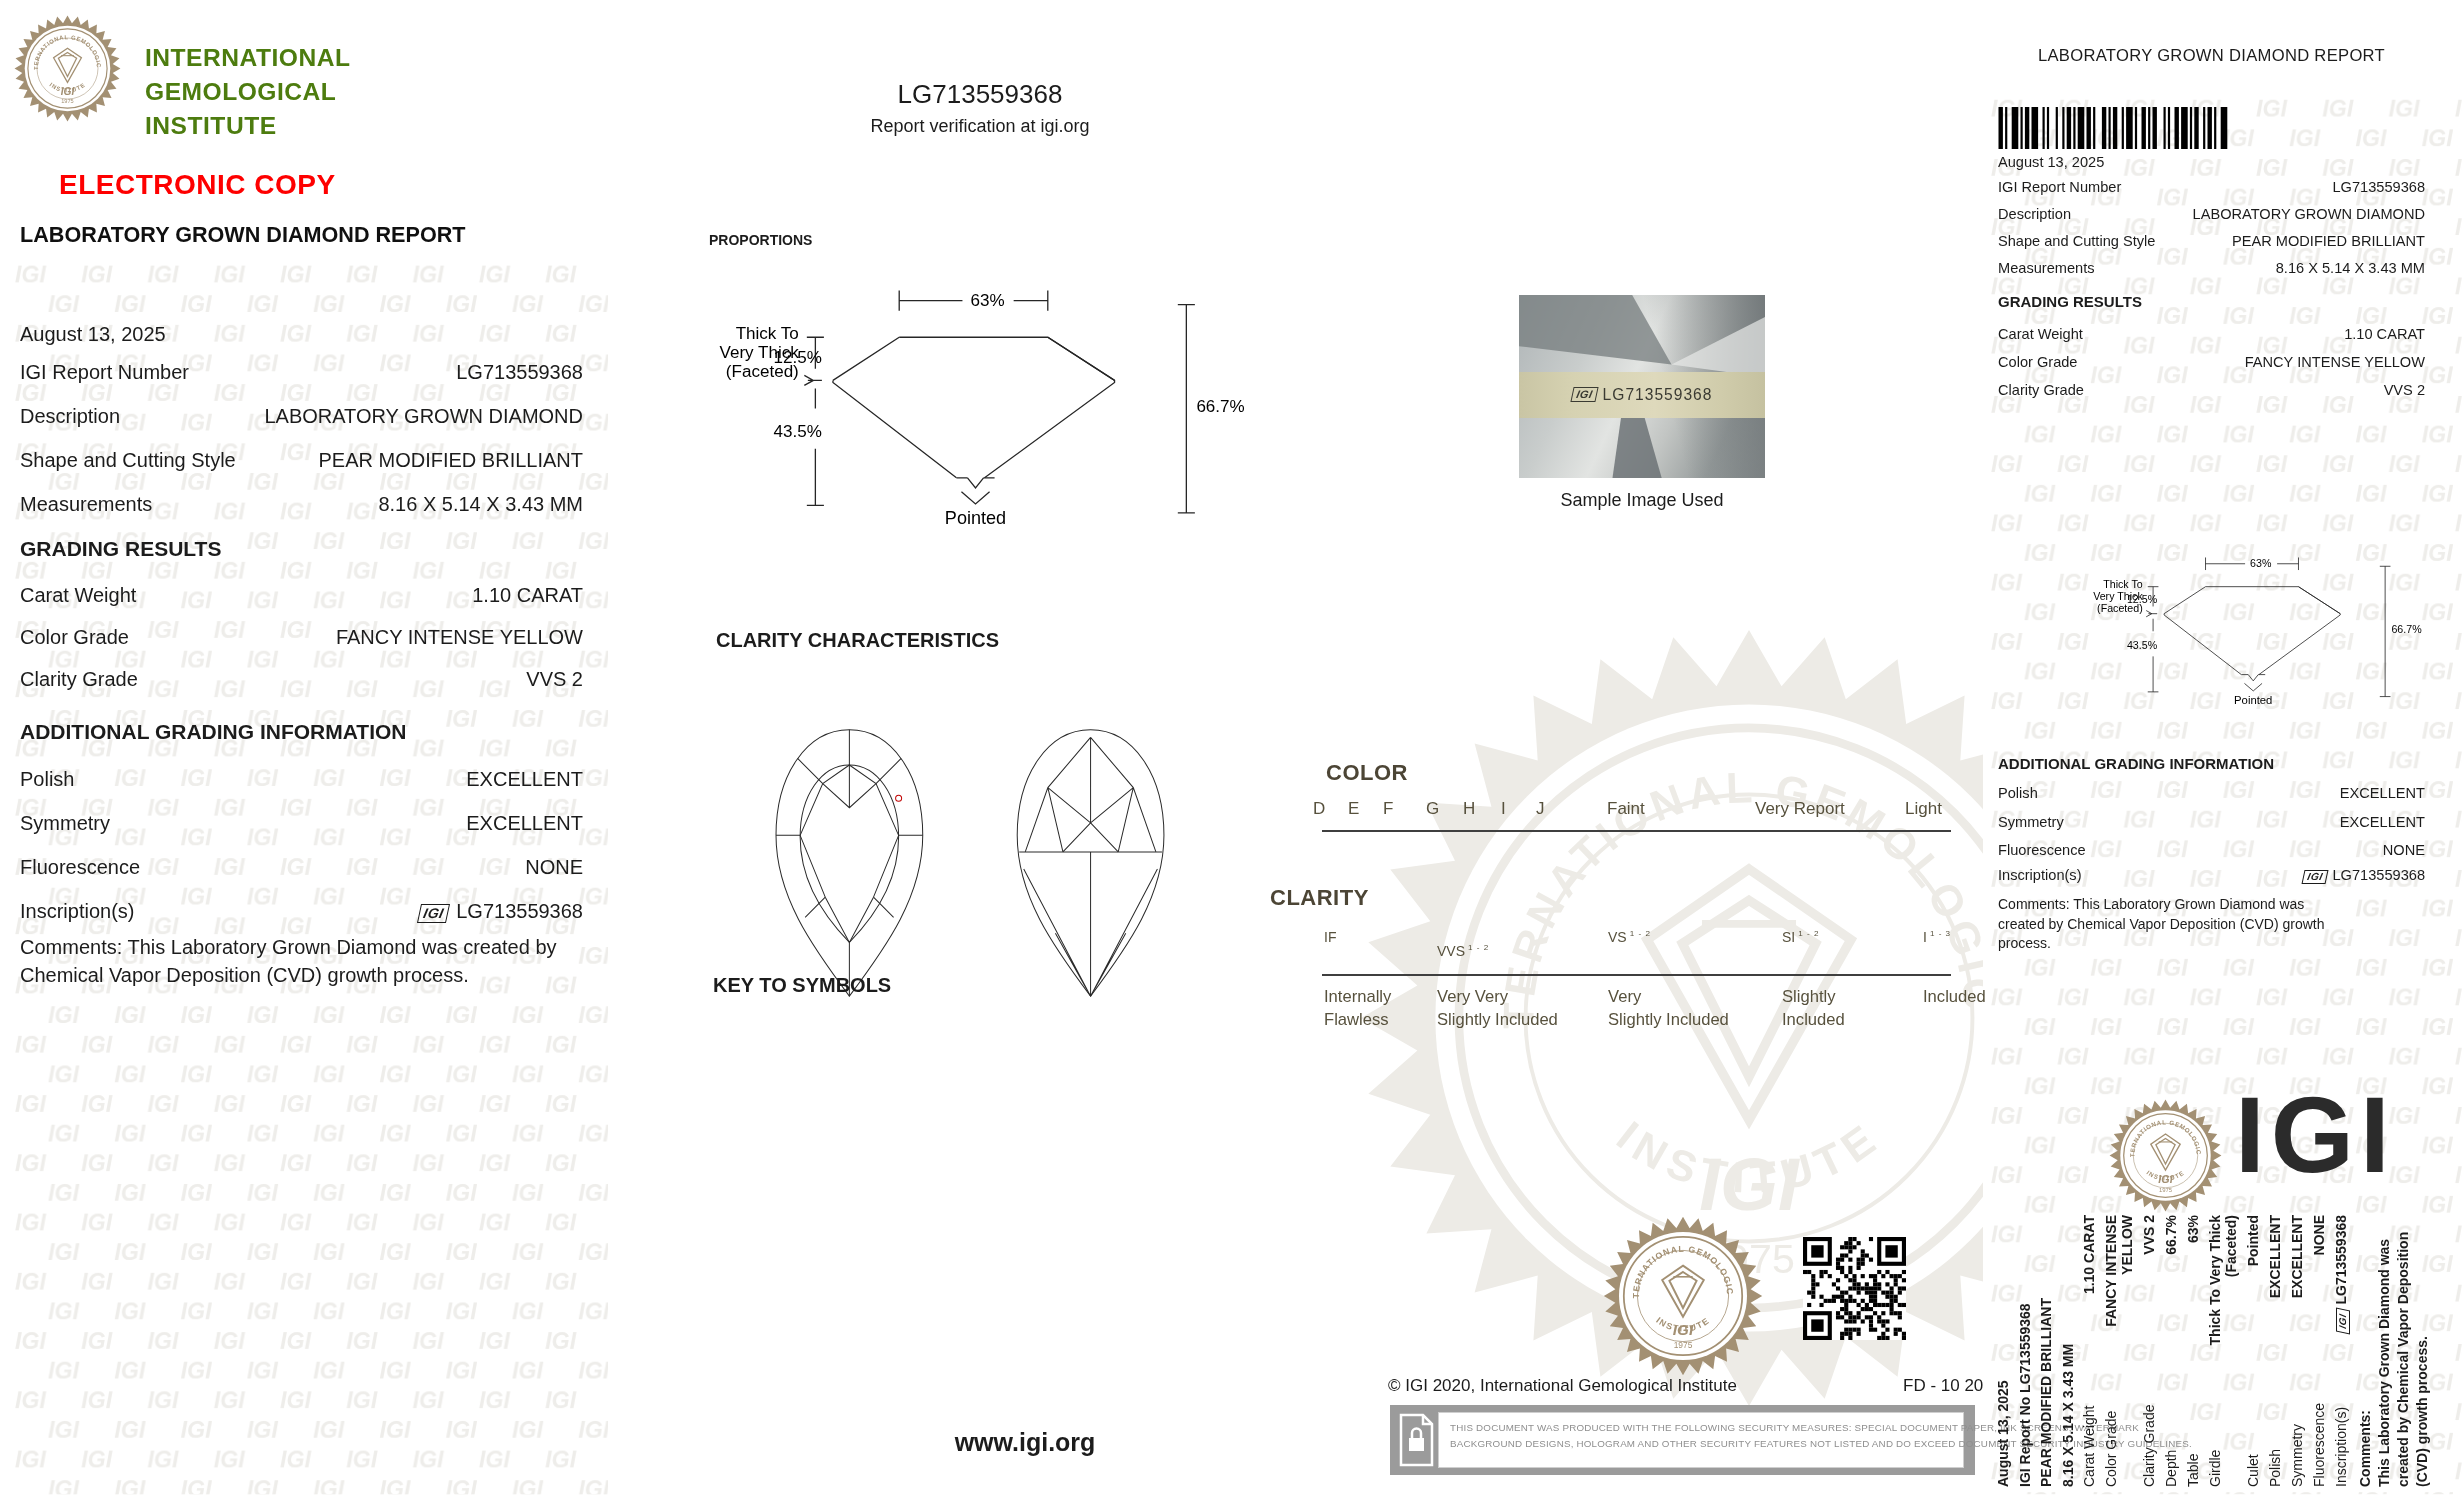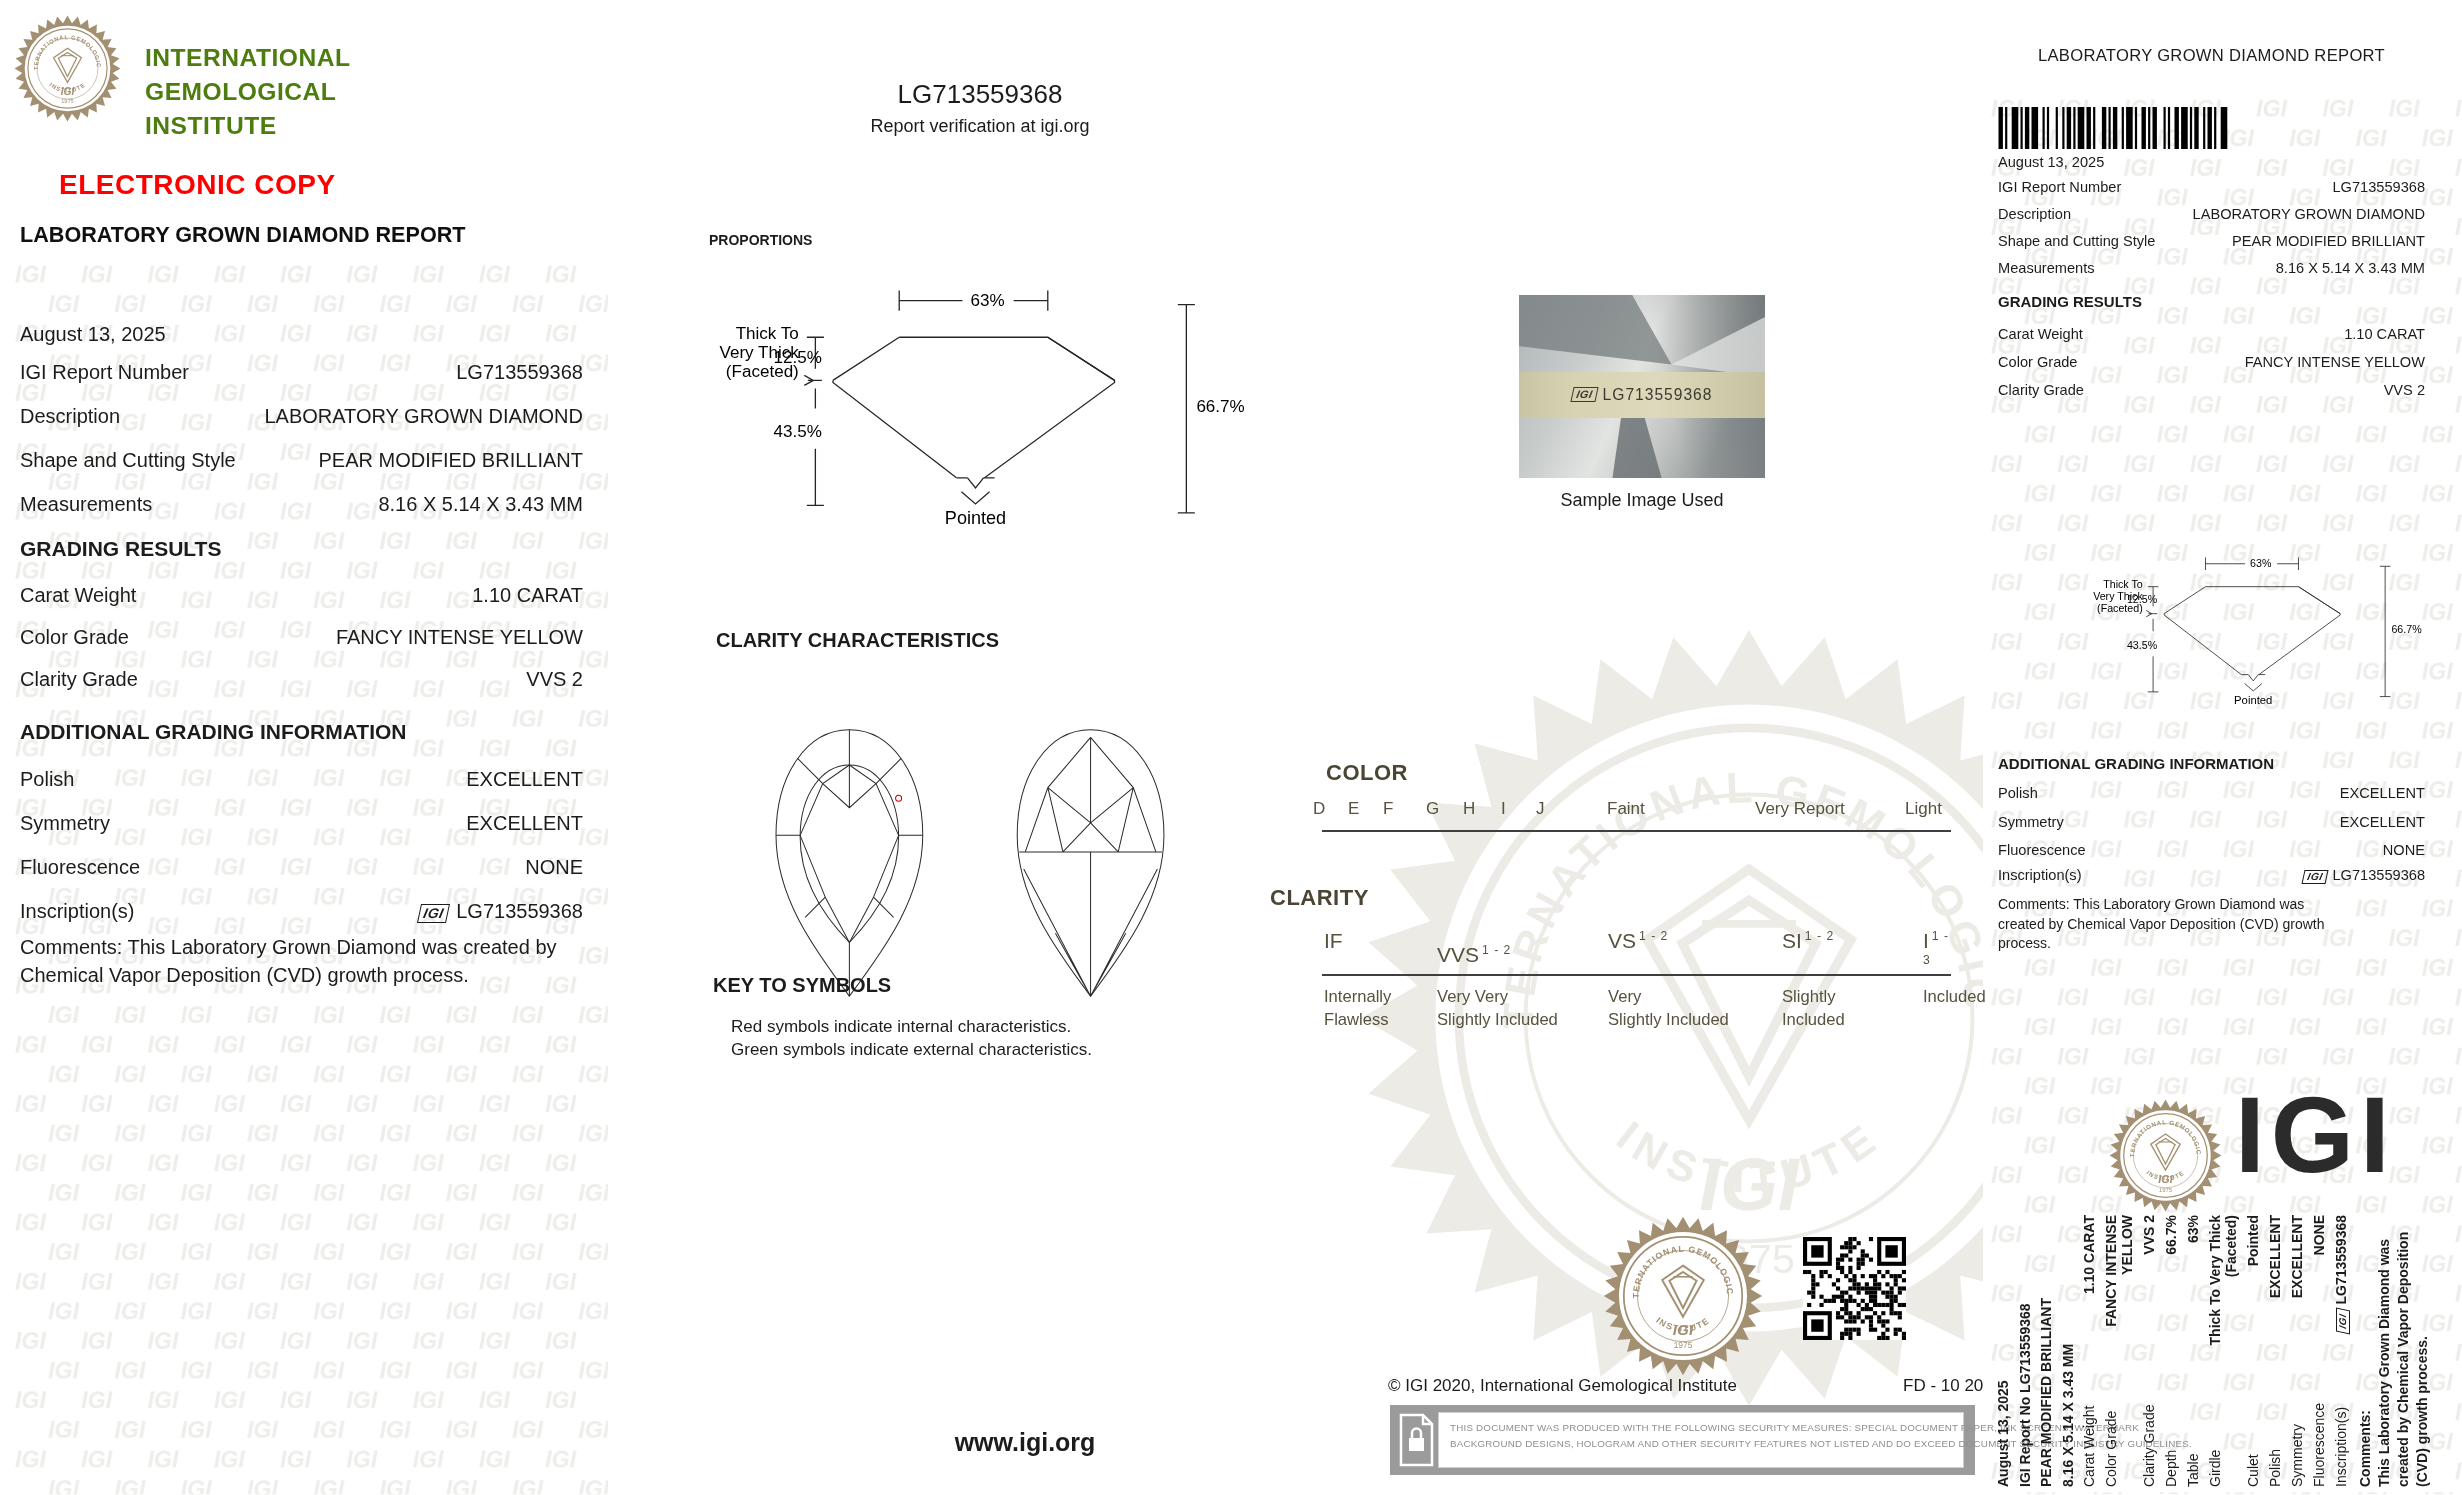--- a/index.html
+++ b/index.html
@@ -69,21 +69,21 @@
   .color-items{position:absolute;left:1307px;top:799px;width:653px;height:22px;font-size:17px;color:#57513d;}
   .color-items span{position:absolute;top:0;}
   .color-items span:nth-child(1){left:6px;}  .color-items span:nth-child(2){left:41px;}
   .color-items span:nth-child(3){left:76px;} .color-items span:nth-child(4){left:119px;}
   .color-items span:nth-child(5){left:156px;} .color-items span:nth-child(6){left:194px;}
   .color-items span:nth-child(7){left:229px;} .color-items span:nth-child(8){left:300px;}
   .color-items span:nth-child(9){left:448px;} .color-items span:nth-child(10){left:598px;}
   .rule{position:absolute;height:1.5px;background:#3f3f3f;width:629px;left:1322px;}
   .color-rule{top:830px;}
   .clarity-title{left:1270px;top:885px;}
-  .clarity-grades{position:absolute;left:1307px;top:929px;width:653px;height:30px;font-size:21px;color:#57513d;}
+  .clarity-grades{position:absolute;left:1307px;top:929px;width:653px;height:30px;font-size:14px;color:#57513d;}
   .clarity-grades .grade{position:absolute;top:0;}
   .clarity-grades .grade:nth-child(1){left:17px;}  .clarity-grades .grade:nth-child(2){left:130px;margin-top:14px;}
   .clarity-grades .grade:nth-child(3){left:301px;} .clarity-grades .grade:nth-child(4){left:475px;}
   .clarity-grades .grade:nth-child(5){left:616px;}
   .clarity-grades sup{font-size:0.58em;letter-spacing:1px;margin-left:3px;}
   .clarity-rule{top:974px;}
   .clarity-descs{position:absolute;left:1307px;top:986px;width:653px;font-size:16.6px;line-height:22.6px;color:#57513d;}
   .clarity-descs .desc{position:absolute;top:0;}
   .clarity-descs .desc:nth-child(1){left:17px;}  .clarity-descs .desc:nth-child(2){left:130px;}
   .clarity-descs .desc:nth-child(3){left:301px;} .clarity-descs .desc:nth-child(4){left:475px;}
@@ -291,24 +291,20 @@
     <path d="M150,85 C 205,85 248,145 248,228 C 248,312 205,382 150,438 C 95,382 52,312 52,228 C 52,145 95,85 150,85 Z" stroke="#2a2a2a" stroke-width="2" fill="none"></path>
     <path d="M150,15 L150,85 M47,72 L97,122 M253,72 L203,122 M4,225 L52,225 M296,225 L248,225 M62,388 L102,348 M238,388 L198,348 M150,545 L150,438" stroke="#2a2a2a" stroke-width="2" fill="none"></path>
     <path d="M150,85 L97,122 L52,225 M150,85 L203,122 L248,225 M102,348 L52,225 M198,348 L248,225 M102,348 L150,438 L198,348" stroke="#2a2a2a" stroke-width="2" fill="none"></path>
     <path d="M97,122 L150,170 L203,122 M150,170 L150,85" stroke="#2a2a2a" stroke-width="2" fill="none"></path>
     <circle cx="248" cy="151" r="6" stroke="#c00000" stroke-width="2" fill="none"></circle>
     <path d="M630,15 C 715,15 776,105 776,225 C 776,345 705,445 630,545 C 555,445 484,345 484,225 C 484,105 545,15 630,15 Z" stroke="#2a2a2a" stroke-width="2" fill="none"></path>
     <path d="M488,258 L772,258 M630,258 L630,545 M630,545 L497,292 M630,545 L763,292 M630,545 L560,420 M630,545 L700,420" stroke="#2a2a2a" stroke-width="2" fill="none"></path>
     <path d="M630,30 L630,200 M630,30 L545,130 L500,258 M630,30 L715,130 L760,258 M545,130 L630,200 L715,130 M545,130 L575,258 M715,130 L685,258 M630,200 L575,258 M630,200 L685,258" stroke="#2a2a2a" stroke-width="2" fill="none"></path>
   </svg></div>
     <div class="key-title">KEY TO SYMBOLS</div>
-    <div class="key-lines">
-      <div>Red symbols indicate internal characteristics.</div>
-      <div>Green symbols indicate external characteristics.</div>
-    </div>
     <div class="website">www.igi.org</div>
 
     <div class="sample-photo">
       <div class="facet1"></div>
       <div class="facet2"></div>
       <div class="facet3"></div>
       <div class="girdle-band">
         <span class="igi-glyph">IGI</span>
         <span>LG713559368</span>
       </div>

